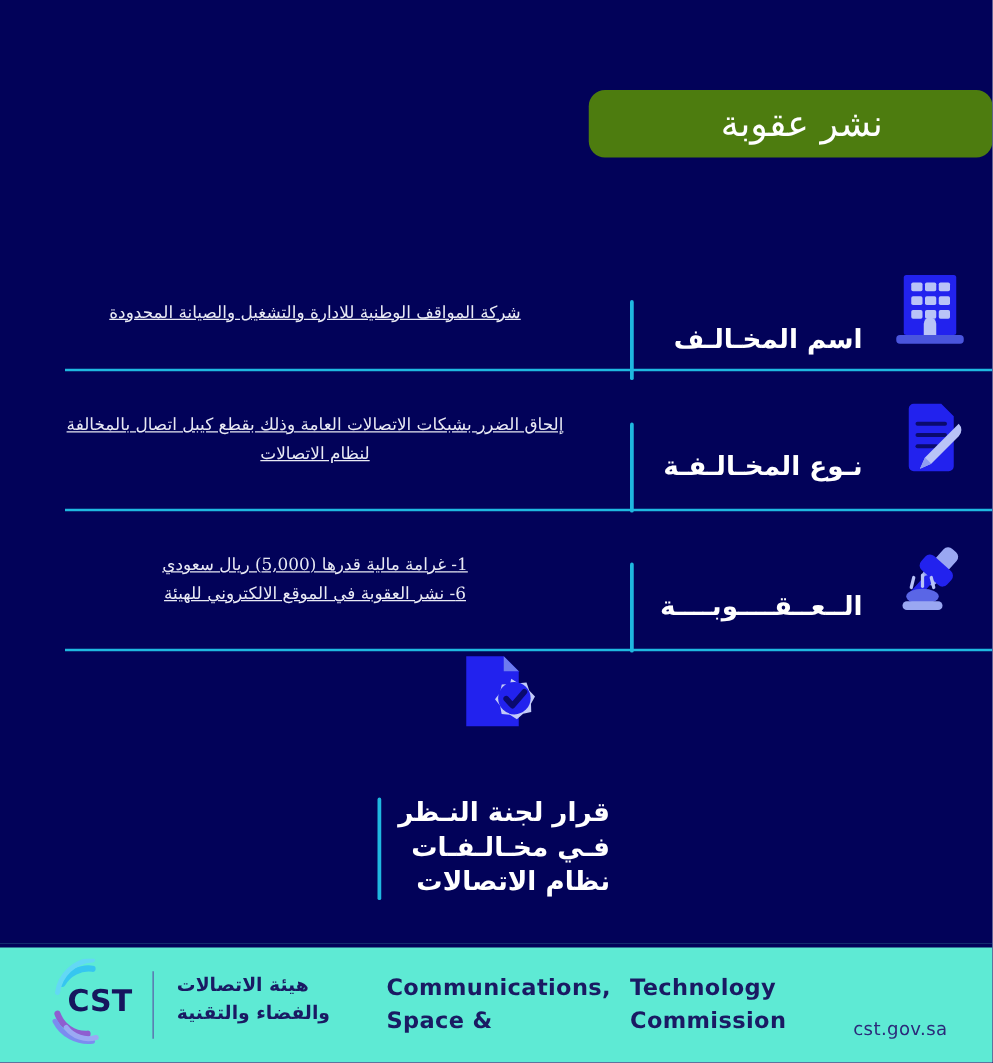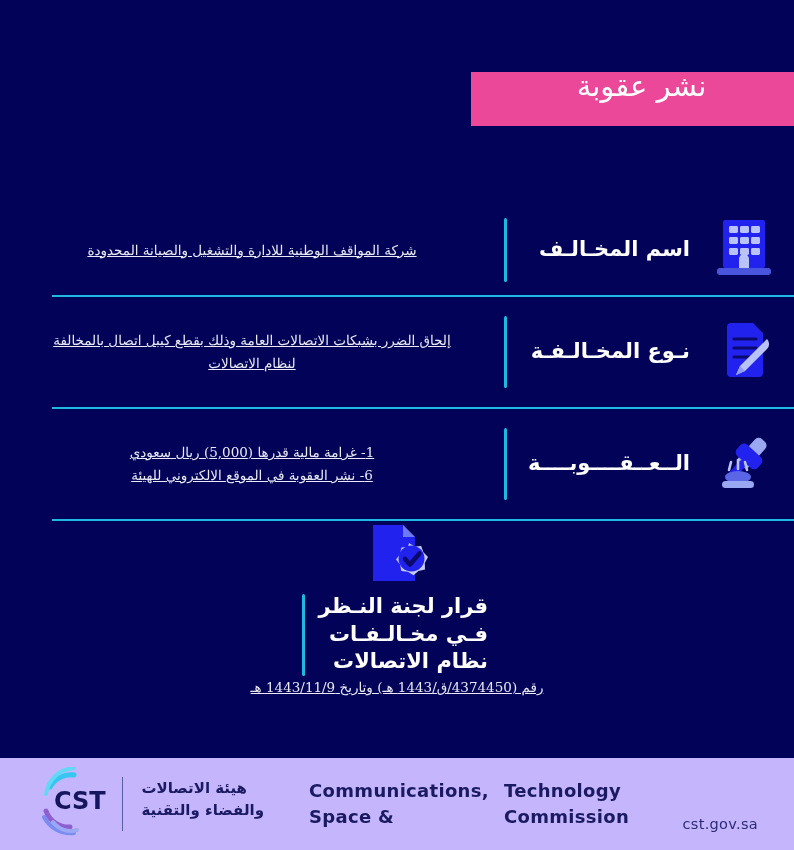--- a/index.html
+++ b/index.html
@@ -20,25 +20,26 @@
     overflow: hidden;
   }
 
   
   .title-banner {
     position: absolute;
     top: 72px;
     right: 0;
     left: 471px;
     height: 54px;
-    background: #ec4899;
-    display: flex;
-    align-items: flex-start;
+    background: #4d7c0f;
+    display: flex;
+    align-items: center;
     justify-content: center;
     padding-left: 18px;
+    border-radius: 13px;
   }
   .title-banner .title-text {
     color: #ffffff;
     font-size: 29px;
     font-weight: 400;
     letter-spacing: 0.5px;
     line-height: 1;
     direction: rtl;
   }
 
@@ -67,20 +68,21 @@
   }
 
   .row-label {
     width: 190px;
     min-width: 190px;
     display: flex;
     align-items: center;
     justify-content: flex-start;
     position: relative;
     padding-right: 4px;
+    margin-top: 44px;
   }
 
   .row-label .label-text {
     color: #ffffff;
     font-size: 21px;
     font-weight: 700;
     line-height: 1.32;
     direction: rtl;
     text-align: right;
     width: 100%;
@@ -125,21 +127,21 @@
   }
   .separator.hidden { visibility: hidden; }
 
   
   .footer {
     position: absolute;
     left: 0;
     right: 0;
     bottom: 0;
     height: 95px;
-    background: #c4b5fd;
+    background: #5eead4;
     border-top: 3px solid #020259;
     display: flex;
     align-items: center;
     direction: ltr;
   }
   .footer-logo-wrap {
     display: flex;
     align-items: center;
     margin-left: 30px;
   }
@@ -292,25 +294,20 @@
             <circle cx="46.5" cy="37.5" r="13" fill="#2222ee"></circle>
             <path d="M40 38 l5 5.5 9.5 -11" fill="none" stroke="#0a0a6e" stroke-width="4.6" stroke-linecap="round" stroke-linejoin="round"></path>
           </svg>
         </span>
       </div>
       <div class="row-label">
         <span class="label-divider" style="height:82px;"></span>
         <span class="label-text" style="white-space:pre-line;">قرار لجنة النـظر
 فـي مخـالـفـات
 نظام الاتصالات</span>
-      </div>
-      <div class="row-value">
-        <span class="value-text">
-          <span class="ln">رقم (4374450/ق/1443 هـ) وتاريخ 1443/11/9 هـ</span>
-        </span>
       </div>
     </div>
     <div class="separator hidden"></div>
 
   </div>
 
   <div class="footer">
     <div class="footer-logo-wrap">
       <span>
         <svg width="78" height="70" viewBox="0 0 78 70" aria-hidden="true">

